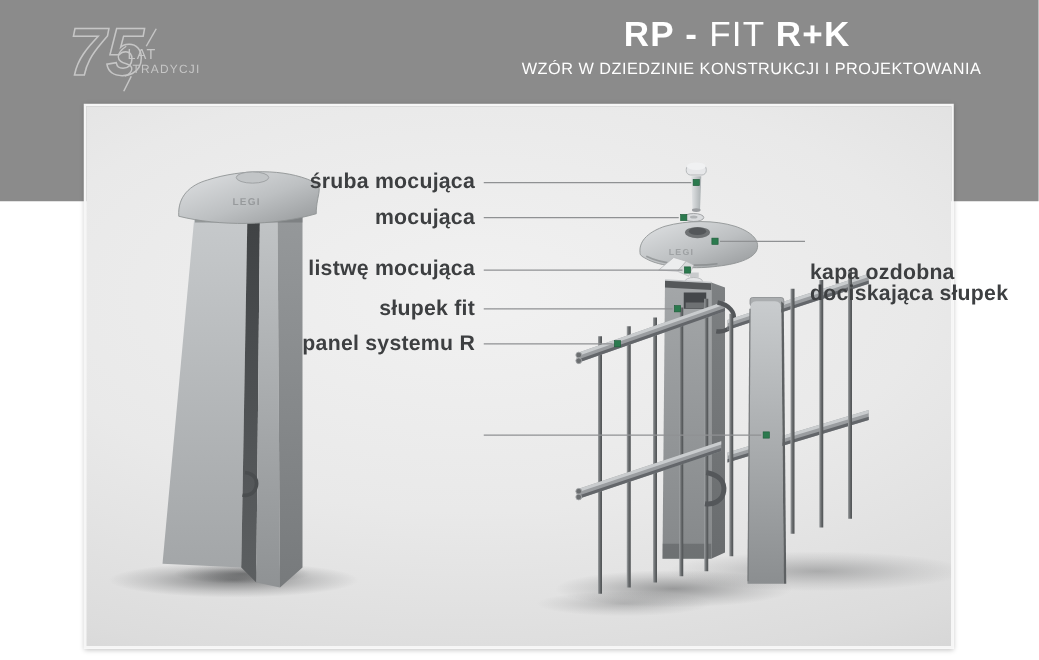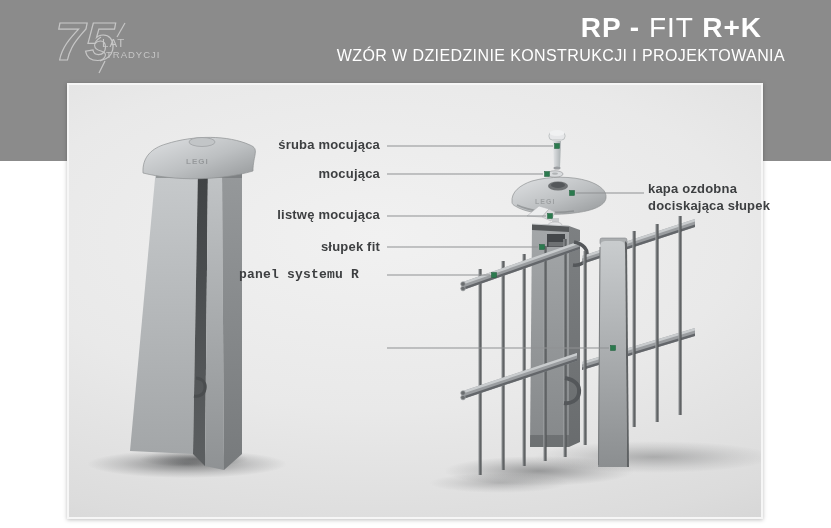--- a/index.html
+++ b/index.html
@@ -5,34 +5,34 @@
   html,body{margin:0;padding:0;}
   body{
     width:831px;height:528px;position:relative;background:#ffffff;
     font-family:"Liberation Sans","DejaVu Sans",sans-serif;overflow:hidden;
   }
   .header-band{position:absolute;left:0;top:0;width:831px;height:161px;background:#8b8b8b;}
   .logo{position:absolute;left:55px;top:13px;width:120px;height:72px;text-decoration:underline;}
   .logo text{font-family:"Liberation Sans","DejaVu Sans",sans-serif;}
   .logo-num{font-size:54px;font-weight:bold;font-style:italic;fill:none;stroke:#c6c6c6;stroke-width:1.2px;}
   .logo-small{fill:#c6c6c6;letter-spacing:1px;}
-  .title-block{position:absolute;top:12px;right:46px;color:#ffffff;text-align:right;}
+  .title-block{position:absolute;top:12px;right:46px;color:#ffffff;text-align:center;}
   .title{font-size:28px;letter-spacing:1px;line-height:1.15;margin-right:23px;white-space:nowrap;}
   .t-bold{font-weight:bold;}
   .t-light{font-weight:normal;}
-  .subtitle{font-size:16px;margin-top:3px;letter-spacing:.4px;white-space:nowrap;font-weight:normal;}
+  .subtitle{font-size:13px;margin-top:3px;letter-spacing:.4px;white-space:nowrap;font-weight:normal;}
   .panel{
     position:absolute;left:67px;top:83px;width:692px;height:432px;
     background:radial-gradient(130% 100% at 45% 35%, #f1f1f1 0%, #e9e9e9 40%, #dcdcdc 70%, #c7c7c7 100%);
     border:2px solid #f6f6f6;box-shadow:0 1px 4px rgba(0,0,0,.25);
   }
   .scene{position:absolute;left:0;top:0;}
-  .lbl{position:absolute;font-size:13px;font-weight:bold;color:#3d3f41;line-height:14px;letter-spacing:.2px;white-space:nowrap;}
+  .lbl{position:absolute;font-size:17px;font-weight:bold;color:#3d3f41;line-height:14px;letter-spacing:.2px;white-space:nowrap;}
   .lbl-r{text-align:right;}
-  .lbl-kapa{line-height:17px;}
+  .lbl-kapa{line-height:17px;margin-top:29px;}
 </style>
 </head>
 <body>
 
 <div class="header-band"></div>
 
 <div class="logo">
   <svg width="120" height="72" viewBox="0 0 120 72">
     <text class="logo-num" x="0" y="47">75</text>
     <path d="M46,24 c-9,6 -8,12 0,14 c7,2 5,7 -1,10" fill="none" stroke="#c6c6c6" stroke-width="1.1"></path>
@@ -234,21 +234,21 @@
       <rect x="422.5" y="187.5" width="5" height="5"></rect>
       <rect x="500.5" y="105.5" width="5" height="5"></rect>
       <rect x="541.5" y="260.5" width="5" height="5"></rect>
     </g>
   </svg>
 
   <div class="lbl lbl-r" style="top:53px;right:381px;">śruba mocująca</div>
   <div class="lbl lbl-r" style="top:82px;right:381px;">mocująca</div>
   <div class="lbl lbl-r" style="top:123px;right:381px;">listwę mocująca</div>
   <div class="lbl lbl-r" style="top:155px;right:381px;margin-left:48px;">słupek fit</div>
-  <div class="lbl lbl-r" style="top:183px;right:402px;font-family:Liberation Mono, monospace;">panel systemu R</div>
+  <div class="lbl lbl-r" style="top:183px;right:381px;">panel systemu R</div>
 
   <div class="lbl lbl-kapa" style="top:95px;left:579px;">
     <div>kapa ozdobna</div>
     <div>dociskająca słupek</div>
   </div>
 
 
 </div>
 
 </body></html>

